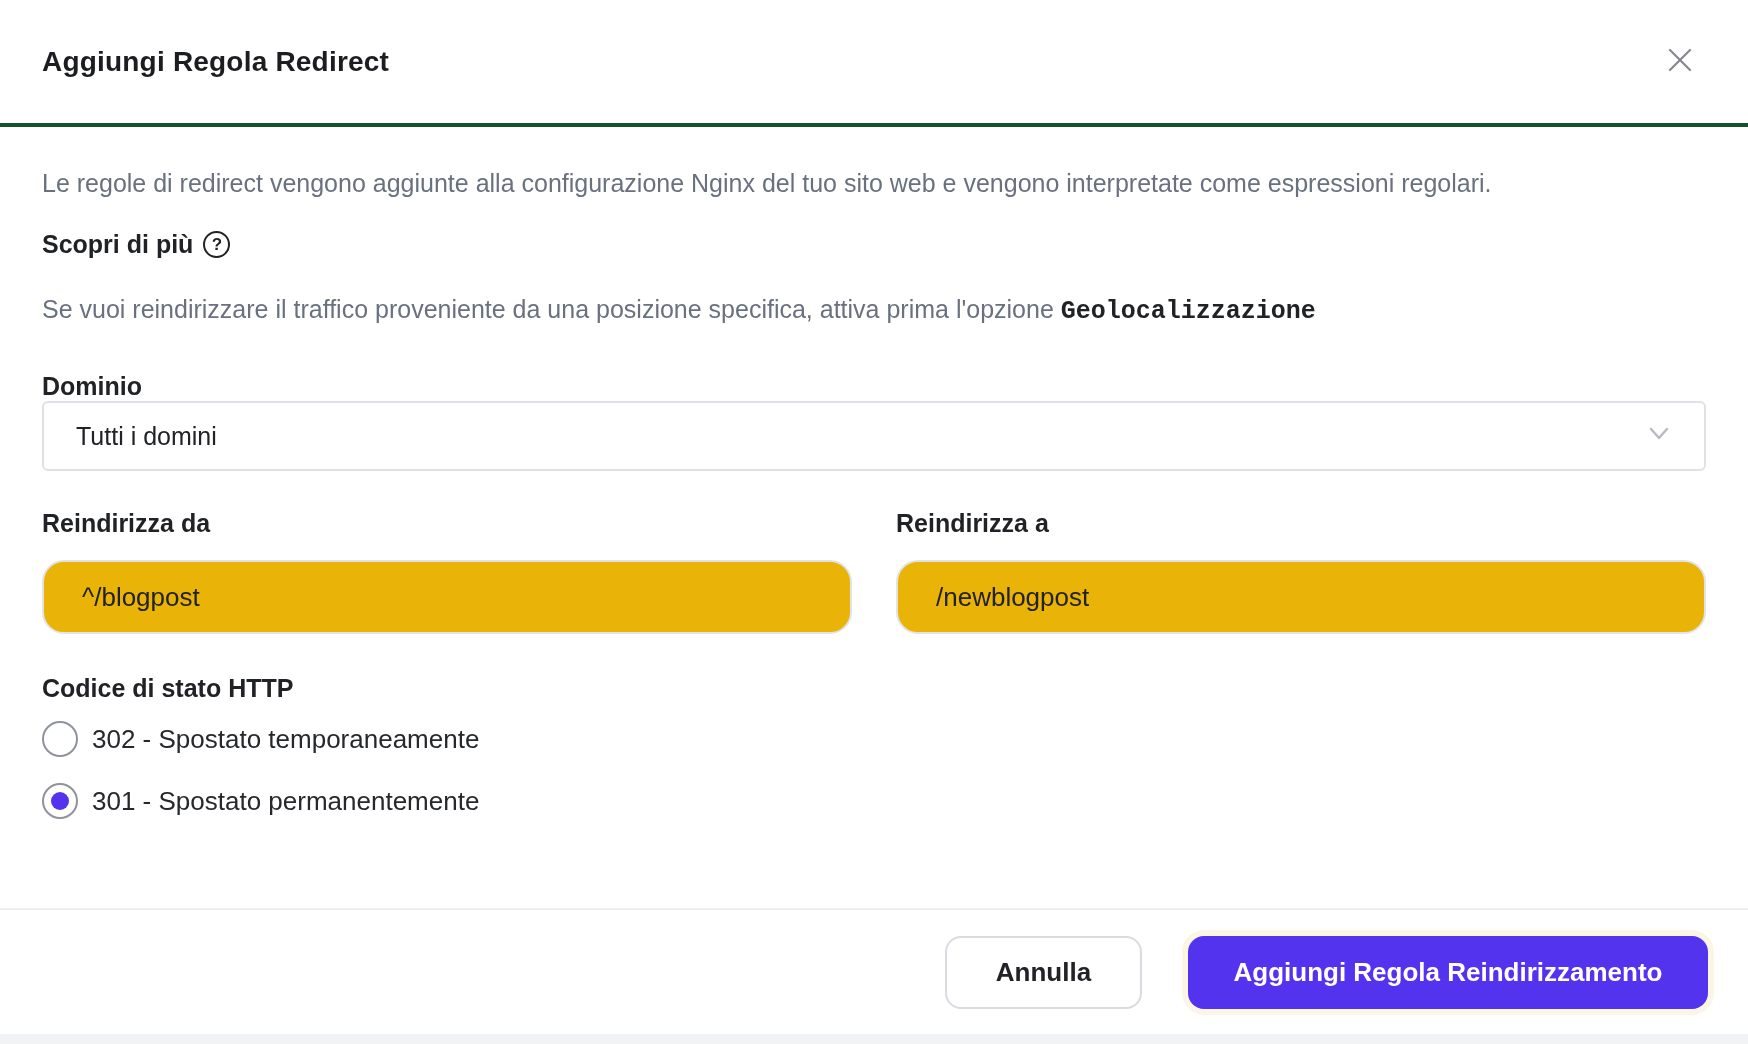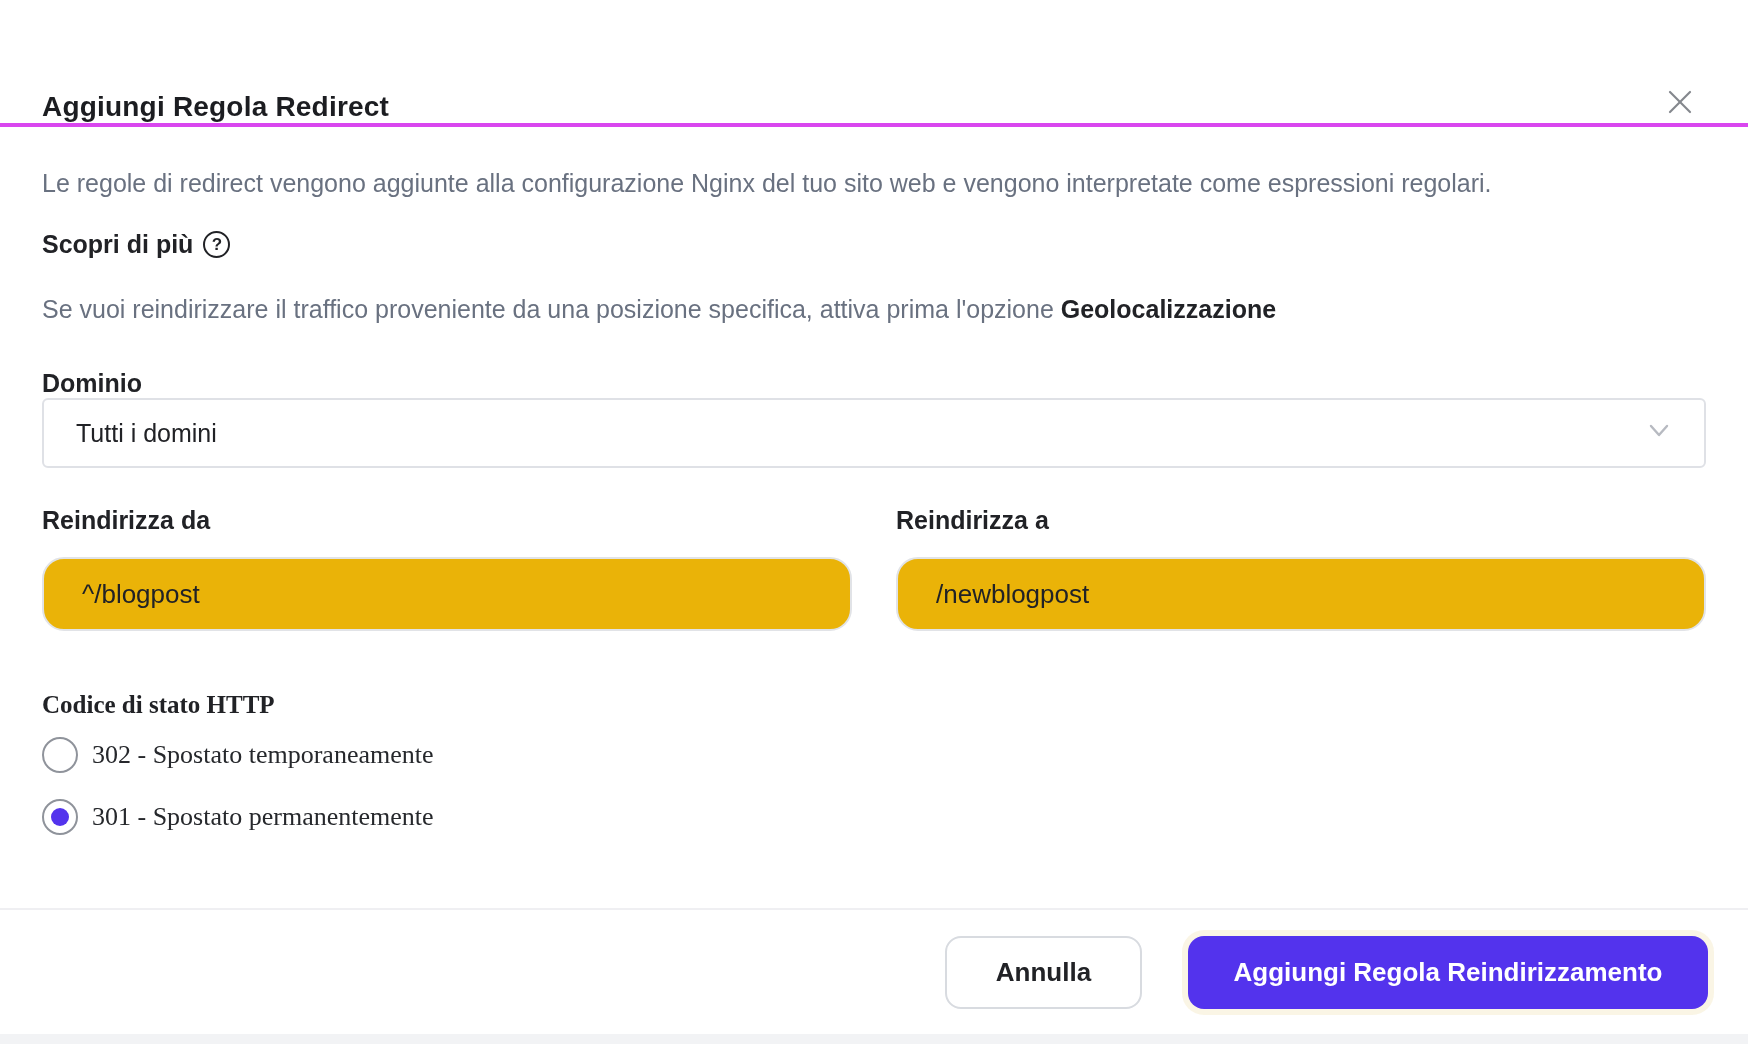--- a/index.html
+++ b/index.html
@@ -11,23 +11,23 @@
   }
   .modal {
     width: 1748px; height: 1034px;
     background: #ffffff;
     display: flex; flex-direction: column;
     position: relative;
   }
   
   .modal-header {
     height: 127px; flex: 0 0 auto;
-    display: flex; align-items: flex-end; justify-content: space-between;
+    display: flex; align-items: center; justify-content: space-between;
     padding: 0 48px 0 42px;
-    border-bottom: 4px solid #d946ef;
+    border-bottom: 4px solid #14532d;
     background: #fff;
   }
   .modal-title {
     font-size: 28px; font-weight: 700; color: #1c1d21; letter-spacing: .2px;
   }
   .close-btn {
     width: 40px; height: 40px; border: none; background: transparent;
     cursor: pointer; display: flex; align-items: center; justify-content: center;
   }
   
@@ -42,41 +42,41 @@
     font-size: 25px; font-weight: 700; color: #212226; cursor: pointer; width: fit-content;
   }
   .q-icon {
     width: 27px; height: 27px; border: 2.4px solid #212226; border-radius: 50%;
     display: inline-flex; align-items: center; justify-content: center;
     font-size: 17px; font-weight: 700; color: #212226; line-height: 1;
   }
   .geo-note {
     margin-top: 30px; font-size: 25px; line-height: 40px; color: #697180;
   }
-  .geo-note b { color: #212226; font-weight: 700; }
+  .geo-note b { color: #212226; font-weight: 700; font-family: Liberation Mono, monospace; }
   .field-label {
     font-size: 25px; font-weight: 600; color: #212226;
   }
   .domain-group { margin-top: 40px; }
   .select-box {
     height: 70px; width: 1664px;
     border: 2px solid #dfe1e6; border-radius: 6px; background: #fff;
     display: flex; align-items: center; justify-content: space-between;
     padding: 0 30px 0 32px; cursor: pointer;
   }
   .select-value { font-size: 25px; color: #212226; }
   .two-col { margin-top: 38px; display: flex; gap: 44px; }
   .col { width: 810px; display: flex; flex-direction: column; justify-content: space-between; }
   .text-input {
     margin-top: 22px; height: 74px; width: 100%;
     border: 2px solid #e1e3e7; border-radius: 22px;
     font-family: "Liberation Sans", sans-serif;
     font-size: 26px; color: #212226; padding: 0 38px; outline: none; background: #eab308;
   }
-  .status-group { margin-top: 60px; font-family: Liberation Serif, serif; }
+  .status-group { margin-top: 40px; }
   .radio-list { margin-top: 18px; display: flex; flex-direction: column; gap: 26px; }
   .radio-row {
     display: flex; align-items: center; gap: 14px; cursor: pointer; width: fit-content;
   }
   .radio-circle {
     width: 36px; height: 36px; border-radius: 50%;
     border: 2.5px solid #8f939b; background: #fff; flex: 0 0 auto;
     display: flex; align-items: center; justify-content: center;
   }
   .radio-circle .dot {

